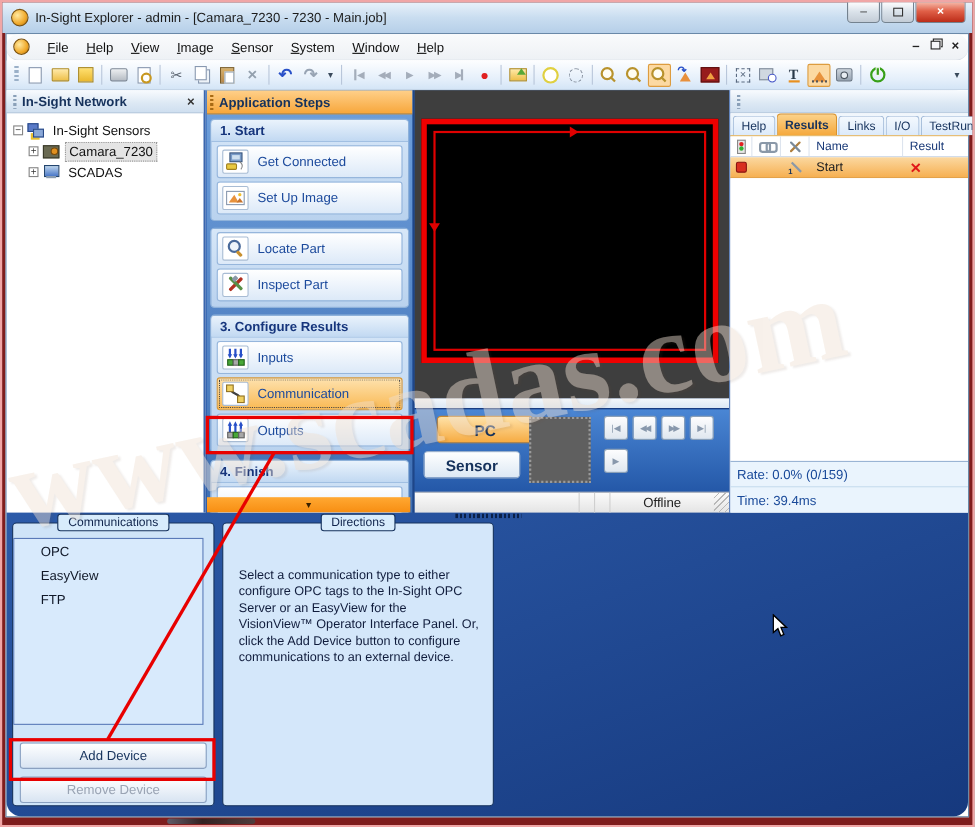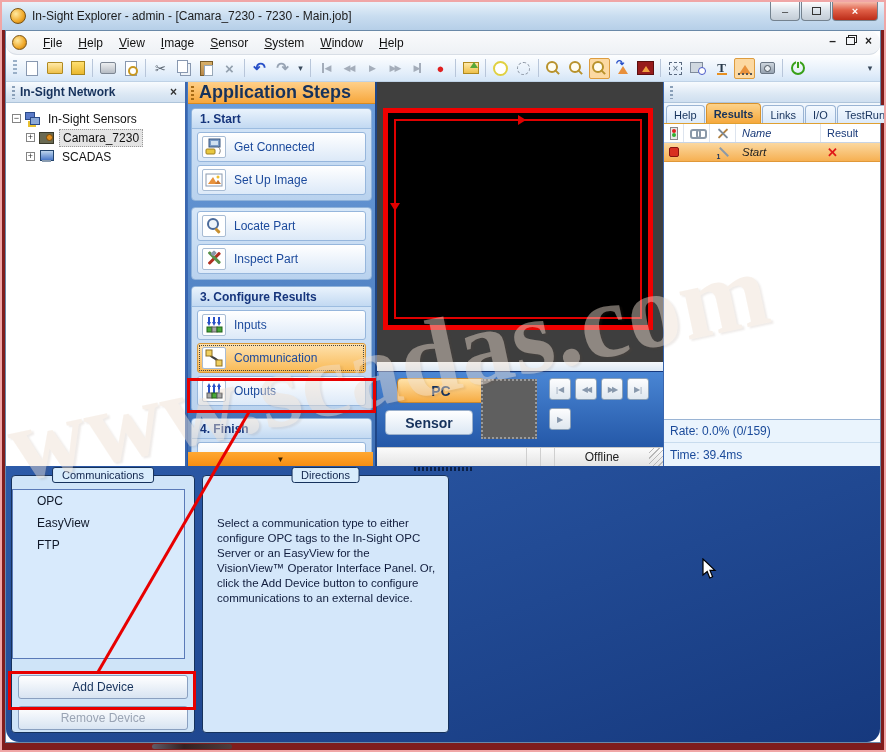--- a/index.html
+++ b/index.html
@@ -126,21 +126,21 @@
   .tlabel{padding:1px 3px;}
   .tlabel.hl{background:#e4e4e4;border:1px dotted #9a9a9a;}
 
   
   .steps{position:absolute;left:182px;top:0;width:189px;height:384px;overflow:hidden;
     background:linear-gradient(#6fa0dc,#3e6fb4);border-right:2px solid #1e4688;}
   .steps-head{height:22px;display:flex;align-items:center;
     background:linear-gradient(#ffd08a,#f7a73c);border-bottom:1px solid #d88a20;}
   .steps-head .grip{width:3px;height:14px;margin:0 5px 0 3px;
     background:repeating-linear-gradient(#a86a14 0 2px,transparent 2px 4px);}
-  .steps-head .ptitle{font-size:18px;font-weight:bold;color:#16325c;}
+  .steps-head .ptitle{font-size:12px;font-weight:bold;color:#16325c;}
   .sec{margin:4px 3px 6px 3px;background:linear-gradient(#d7e7f8,#b9d2ee);
     border:1px solid #8fb2da;border-radius:4px;padding-bottom:2px;}
   .sec-head{height:20px;display:flex;align-items:center;padding:0 8px;
     font-size:12px;font-weight:bold;color:#16357c;
     background:linear-gradient(#eaf3fc,#c2d9f2);border-radius:4px 4px 0 0;border-bottom:1px solid #9cbce0;text-align:center;}
   .stepbtn{height:30px;margin:3px 5px;display:flex;align-items:center;
     background:linear-gradient(#ffffff,#dce9f8);border:1px solid #96b6dc;border-radius:3px;padding:0 4px;}
   .stepbtn .sicon{width:24px;height:22px;background:#fff;border:1px solid #a8bcd4;border-radius:2px;
     margin-right:8px;display:flex;align-items:center;justify-content:center;flex:0 0 auto;}
   .stepbtn .slabel{font-size:12px;color:#1c4a9c;}
@@ -180,21 +180,21 @@
 
   
   .palette{position:absolute;left:657px;top:0;right:0;height:384px;background:#fff;border-left:1px solid #3a66ae;display:flex;flex-direction:column;}
   .tabs{height:21px;display:flex;align-items:flex-end;background:linear-gradient(#f2f7fc,#dcebfa);padding:0 2px;border-bottom:1px solid #e0a030;}
   .tab{height:18px;padding:0 7px;margin-right:1px;font-size:11px;color:#16325c;display:flex;align-items:center;
     background:linear-gradient(#f4f9fe,#dceafa);border:1px solid #9ab4d4;border-bottom:none;border-radius:4px 4px 0 0;}
   .tab.active{background:linear-gradient(#fcd28a,#f5a83c);border-color:#d8922c;font-weight:bold;height:20px;}
   .ptable-head{height:19px;display:flex;align-items:center;background:#fff;border-bottom:1px solid #c8d4e4;font-size:11px;color:#1a3a78;}
   .pth{display:flex;align-items:center;justify-content:center;height:100%;border-right:1px solid #dde4ee;}
   .pth.txt{justify-content:flex-start;padding-left:6px;}
-  .col-a{width:20px;}.col-b{width:26px;}.col-c{width:26px;}.col-name{width:85px;font-style:italic;}.col-res{flex:1;border-right:none;}
+  .col-a{width:20px;}.col-b{width:26px;}.col-c{width:26px;}.col-name{width:85px;}.col-res{flex:1;border-right:none;}
   .ic-traffic{width:8px;height:13px;background:#e8e8e8;border:1px solid #888;position:relative;}
   .ic-traffic::before{content:"";position:absolute;left:1.5px;top:1.5px;width:4px;height:4px;border-radius:50%;background:#e02020;}
   .ic-traffic::after{content:"";position:absolute;left:1.5px;bottom:1.5px;width:4px;height:4px;border-radius:50%;background:#30b030;}
   .ic-link{position:relative;width:14px;height:10px;}
   .ic-link::before,.ic-link::after{content:"";position:absolute;width:7px;height:6px;border:2px solid #8a98a8;border-radius:3px;top:1px;}
   .ic-link::before{left:0;}.ic-link::after{left:6px;}
   .ic-tools{position:relative;width:13px;height:13px;}
   .ic-tools::before,.ic-tools::after{content:"";position:absolute;left:6px;top:0;width:2px;height:13px;border-radius:1px;}
   .ic-tools::before{background:#b08040;transform:rotate(45deg);}
   .ic-tools::after{background:#7a8a9a;transform:rotate(-45deg);}

